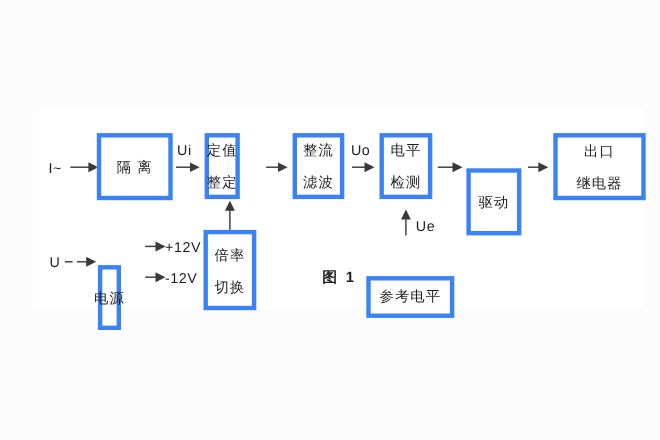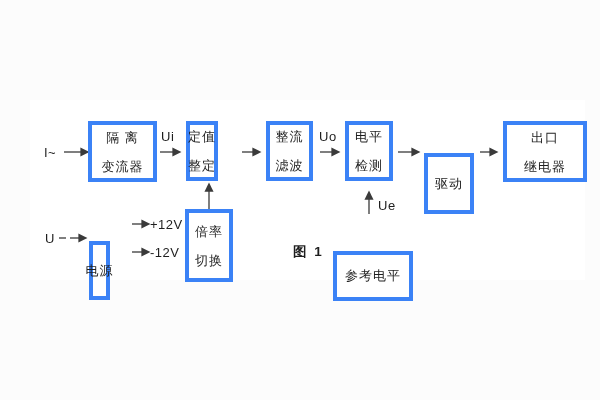--- a/index.html
+++ b/index.html
@@ -54,21 +54,20 @@
     <line x1="70" y1="238" x2="79" y2="238" marker-end="url(#ah)"></line>
     <line x1="132" y1="224" x2="142" y2="224" marker-end="url(#ah)"></line>
     <line x1="132" y1="252" x2="142" y2="252" marker-end="url(#ah)"></line>
     <line x1="209" y1="209" x2="209" y2="191" marker-end="url(#ah)"></line>
     <line x1="369" y1="214" x2="369" y2="199" marker-end="url(#ah)"></line>
   </g>
 </svg>
 
 <div class="box" style="left:88px;top:121px;width:69px;height:61px;">
   <span>隔 离</span>
-  <span>变流器</span>
 </div>
 
 <div class="box" style="left:186px;top:121px;width:32px;height:60px;">
   <span>定值</span>
   <span>整定</span>
 </div>
 
 <div class="box" style="left:266px;top:121px;width:47px;height:60px;">
   <span>整流</span>
   <span>滤波</span>
@@ -90,21 +89,21 @@
 
 <div class="box single" style="left:89px;top:209px;width:21px;height:59px;">
   <span>电源</span>
 </div>
 
 <div class="box" style="left:185px;top:209px;width:48px;height:73px;">
   <span>倍率</span>
   <span>切换</span>
 </div>
 
-<div class="box single" style="left:333px;top:219px;width:80px;height:50px;">
+<div class="box single" style="left:333px;top:219px;width:80px;height:38px;">
   <span>参考电平</span>
 </div>
 
 <span class="sig" style="left:44px;top:145px;">I~</span>
 <span class="sig" style="left:161px;top:129px;">Ui</span>
 <span class="sig" style="left:319px;top:129px;">Uo</span>
 <span class="sig" style="left:378px;top:198px;">Ue</span>
 <span class="sig" style="left:45px;top:231px;">U</span>
 <span class="sig" style="left:150px;top:217px;">+12V</span>
 <span class="sig" style="left:150px;top:245px;">-12V</span>

